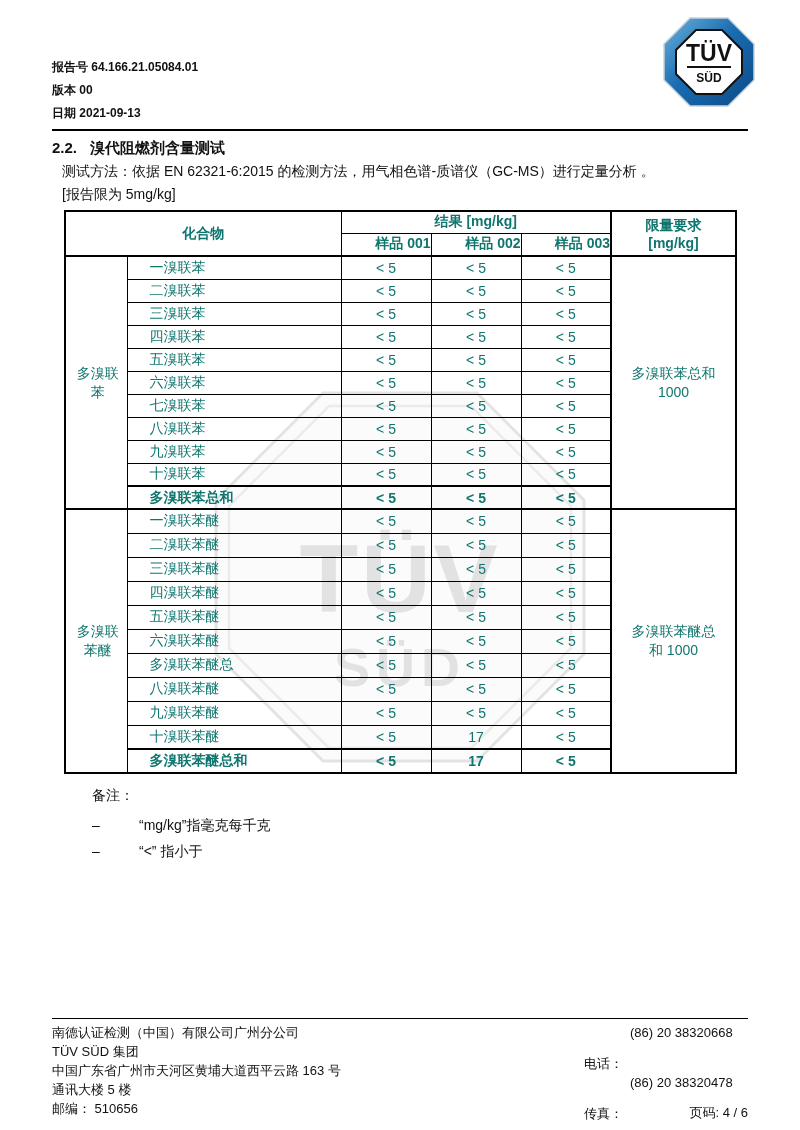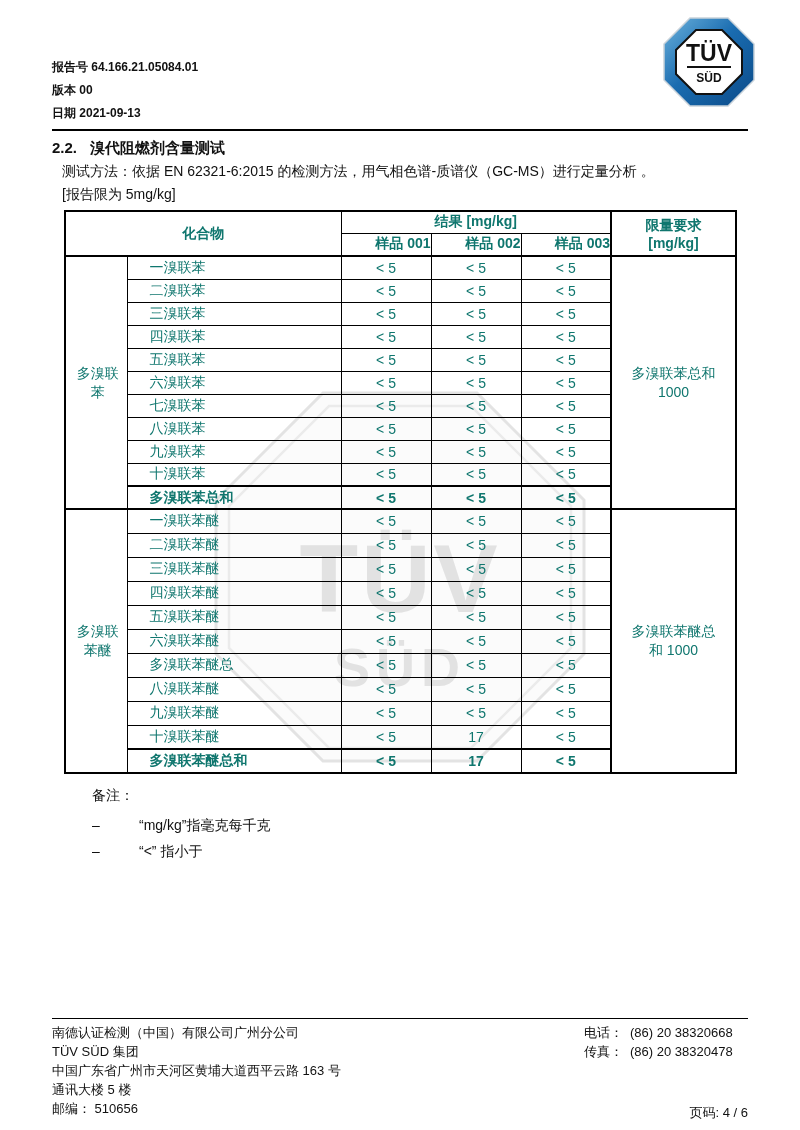--- a/index.html
+++ b/index.html
@@ -49,21 +49,21 @@
   
   .notes{position:absolute;left:92px;top:787px;font-size:14px;z-index:1;}
   .notes .ttl{margin-bottom:7px;}
   .note-row{display:flex;line-height:26px;}
   .note-row .dash{width:47px;}
 
   
   .footer-left{position:absolute;left:52px;top:1023px;font-size:13px;line-height:19px;white-space:nowrap;}
   .footer-right{position:absolute;left:584px;top:1023px;font-size:13px;line-height:19px;white-space:nowrap;}
   .fr-row{display:flex;}
-  .fr-row .lbl{width:46px;}
+  .fr-row .lbl{width:46px;margin-top:31px;}
   .page-no{position:absolute;right:52px;top:1104px;font-size:13px;white-space:nowrap;}
 </style>
 </head>
 <body>
 
 <div class="page">
 
   <div class="doc-header">
     <div>报告号 64.166.21.05084.01</div>
     <div>版本 00</div>

